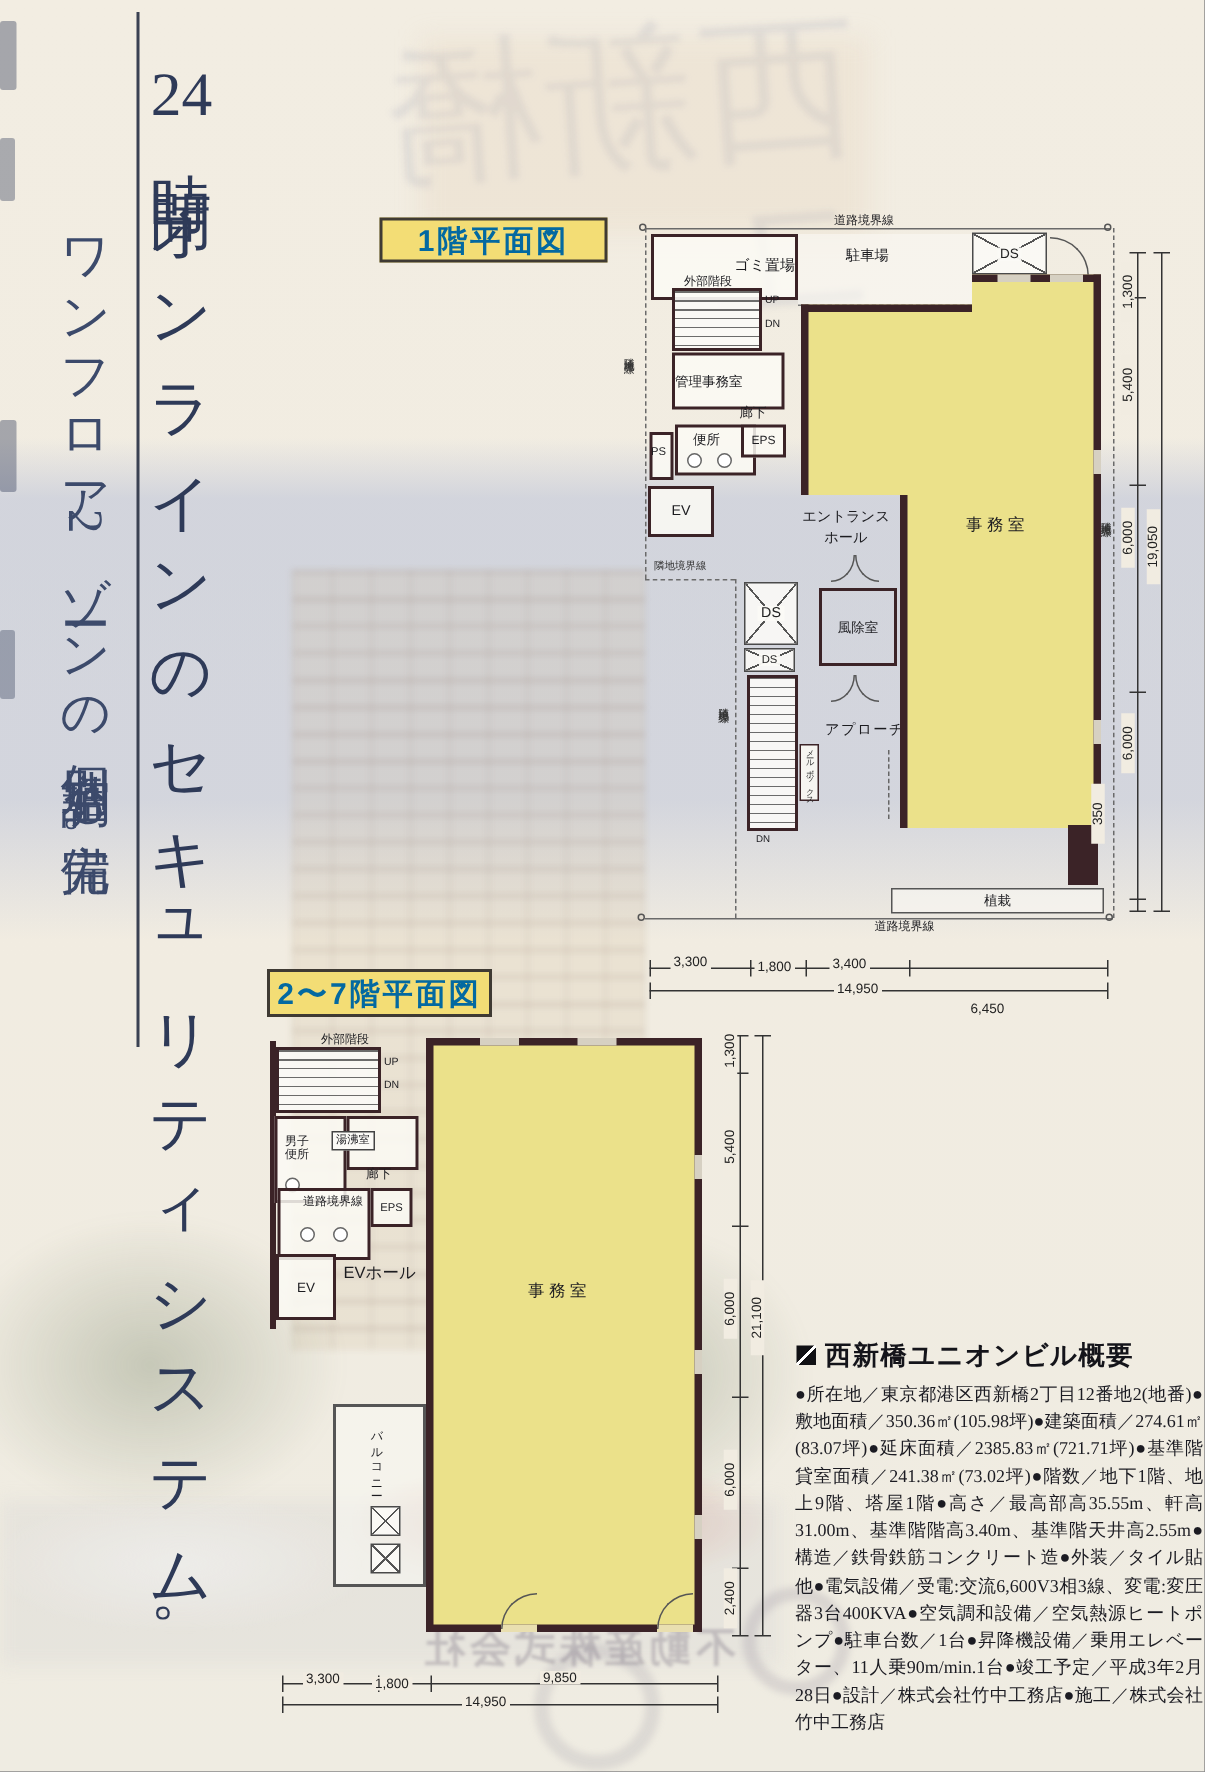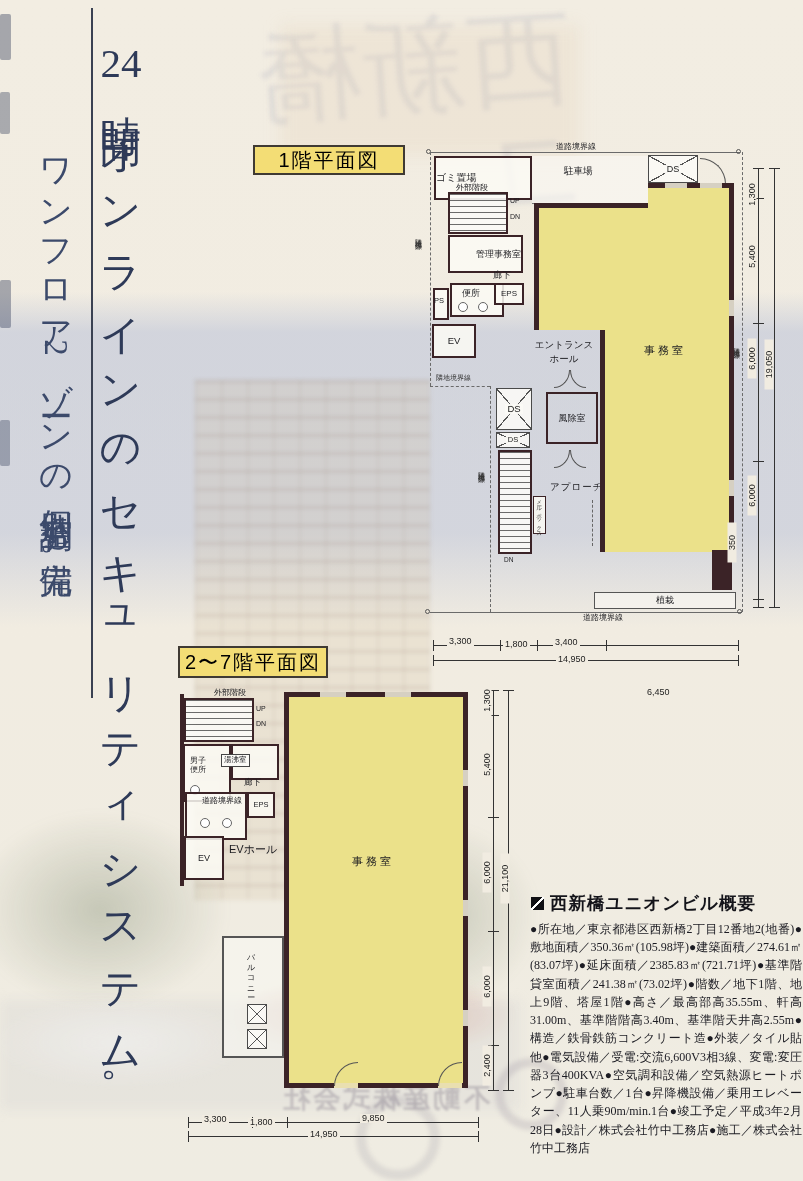--- a/index.html
+++ b/index.html
@@ -18,23 +18,23 @@
   .wall { position:absolute; background:#3b2327; }
   .xbox { position:absolute; border:1.5px solid #4a4a4a; background-color:rgba(251,250,246,0.9);
     background-image:
       linear-gradient(to top right, transparent calc(50% - 0.6px), #555 calc(50% - 0.6px), #555 calc(50% + 0.6px), transparent calc(50% + 0.6px)),
       linear-gradient(to top left,  transparent calc(50% - 0.6px), #555 calc(50% - 0.6px), #555 calc(50% + 0.6px), transparent calc(50% + 0.6px));
     display:flex; align-items:center; justify-content:center; }
   .xbox span { background:rgba(251,250,246,0.95); padding:0 2px; line-height:1; color:#222; }
   .hatch { background-color:rgba(251,250,246,0.92);
     background-image:repeating-linear-gradient(180deg, rgba(60,60,60,0.75) 0 1px, transparent 1px 6px); }
   .yellow { position:absolute; background:#ebe18a; }
-  .titlebox { position:absolute; background:#f3dd75; border:2px solid #3f3a33; color:#000000;
+  .titlebox { position:absolute; background:#f3dd75; border:2px solid #3f3a33; color:#0369a1;
     display:flex; align-items:center; justify-content:center; font-size:20px; letter-spacing:2px;
-    font-family:"Liberation Sans","DejaVu Sans",sans-serif; font-weight:normal; white-space:nowrap; }
+    font-family:"Liberation Sans","DejaVu Sans",sans-serif; font-weight:bold; white-space:nowrap; }
   .dimline-h { position:absolute; height:1px; background:#333; }
   .dimline-v { position:absolute; width:1px; background:#333; }
   .tick-v { position:absolute; width:1px; height:11px; background:#333; }
   .tick-h { position:absolute; width:11px; height:1px; background:#333; }
   .dimlbl { position:absolute; font-size:9px; color:#222; background:#f1ece1; padding:0 2px;
     line-height:1; white-space:nowrap; }
   .vrot { transform:rotate(-90deg); transform-origin:center; text-align:center; }
   .vtext { writing-mode:vertical-rl; text-orientation:upright; }
   .bnd { position:absolute; border-color:#6a6a6a; }
   .pt { position:absolute; width:5px; height:5px; border:1px solid #555; border-radius:50%; background:transparent; }
@@ -106,36 +106,36 @@
   <div class="pt" style="left:736px;top:149px;"></div>
   <div class="lbl" style="left:556px;top:142px;font-size:8px;">道路境界線</div>
   <div class="abs bnd" style="left:430px;top:152px;height:234px;border-left:1px dashed #6a6a6a;"></div>
   <div class="abs bnd" style="left:430px;top:386px;width:60px;border-top:1px dashed #6a6a6a;"></div>
   <div class="abs bnd" style="left:490px;top:386px;height:226px;border-left:1px dashed #6a6a6a;"></div>
   <div class="lbl vtext" style="left:414px;top:233px;font-size:7px;letter-spacing:1px;color:#333;">隣地境界線</div>
   <div class="lbl vtext" style="left:477px;top:466px;font-size:7px;letter-spacing:1px;color:#333;">隣地境界線</div>
   <div class="abs bnd" style="left:742px;top:152px;height:460px;border-left:1px dashed #6a6a6a;"></div>
   <div class="lbl vtext" style="left:732px;top:342px;font-size:7px;letter-spacing:1px;color:#333;">隣地境界線</div>
 
-  <div class="room" style="left:434px;top:156px;width:98px;height:44px;display:flex;align-items:center;justify-content:flex-start;">
+  <div class="room" style="left:434px;top:156px;width:98px;height:44px;display:flex;align-items:center;justify-content:flex-end;">
     <span class="lbl" style="position:static;font-size:10px;">ゴミ置場</span>
   </div>
   <div class="open-area" style="left:532px;top:156px;width:116px;height:48px;border-bottom:1px dashed #777;"></div>
   <div class="lbl" style="left:564px;top:166px;font-size:9.5px;text-align:center;">駐車場</div>
   <div class="xbox" style="left:648px;top:155px;width:50px;height:28px;font-size:9px;">
     <span>DS</span>
   </div>
   <div class="arc tr" style="left:700px;top:158px;width:26px;height:26px;"></div>
 
   <div class="lbl" style="left:456px;top:183px;font-size:8px;">外部階段</div>
   <div class="room hatch" style="left:448px;top:192px;width:60px;height:42px;border-width:2.5px;"></div>
   <div class="lbl" style="left:510px;top:197px;font-size:7px;">UP</div>
   <div class="lbl" style="left:510px;top:213px;font-size:7px;">DN</div>
 
-  <div class="room" style="left:448px;top:235px;width:75px;height:38px;border-width:2.5px;display:flex;align-items:center;justify-content:flex-end;">
+  <div class="room" style="left:448px;top:235px;width:75px;height:38px;border-width:2.5px;display:flex;align-items:center;justify-content:flex-start;">
     <span class="lbl" style="position:static;font-size:9px;">管理事務室</span>
   </div>
   <div class="lbl" style="left:493px;top:270px;font-size:9px;">廊下</div>
 
   <div class="room" style="left:450px;top:283px;width:54px;height:34px;"></div>
   <div class="lbl" style="left:462px;top:288px;font-size:9px;">便所</div>
   <div class="fix" style="left:458px;top:302px;width:10px;height:10px;"></div>
   <div class="fix" style="left:478px;top:302px;width:10px;height:10px;"></div>
 
   <div class="room" style="left:433px;top:288px;width:16px;height:32px;"></div>
@@ -212,21 +212,21 @@
 
   <div class="dimline-h" style="left:433px;top:645px;width:305px;"></div>
   <div class="tick-v" style="left:433px;top:640px;"></div>
   <div class="tick-v" style="left:500px;top:640px;"></div>
   <div class="tick-v" style="left:537px;top:640px;"></div>
   <div class="tick-v" style="left:606px;top:640px;"></div>
   <div class="tick-v" style="left:738px;top:640px;"></div>
   <div class="dimlbl" style="left:447px;top:637px;">3,300</div>
   <div class="dimlbl" style="left:503px;top:640px;">1,800</div>
   <div class="dimlbl" style="left:553px;top:638px;">3,400</div>
-  <div class="dimlbl" style="left:645px;top:668px;margin-top:20px;">6,450</div>
+  <div class="dimlbl" style="left:645px;top:668px;">6,450</div>
   <div class="dimline-h" style="left:433px;top:660px;width:305px;"></div>
   <div class="tick-v" style="left:433px;top:655px;"></div>
   <div class="tick-v" style="left:738px;top:655px;"></div>
   <div class="dimlbl" style="left:556px;top:655px;">14,950</div>
 
   <div class="titlebox" style="left:178px;top:646px;width:150px;height:32px;">2〜7階平面図</div>
 
   <div class="lbl" style="left:214px;top:688px;font-size:8px;">外部階段</div>
   <div class="wall" style="left:180px;top:694px;width:4px;height:192px;"></div>
   <div class="room hatch" style="left:184px;top:698px;width:70px;height:44px;border-width:2.5px;"></div>

